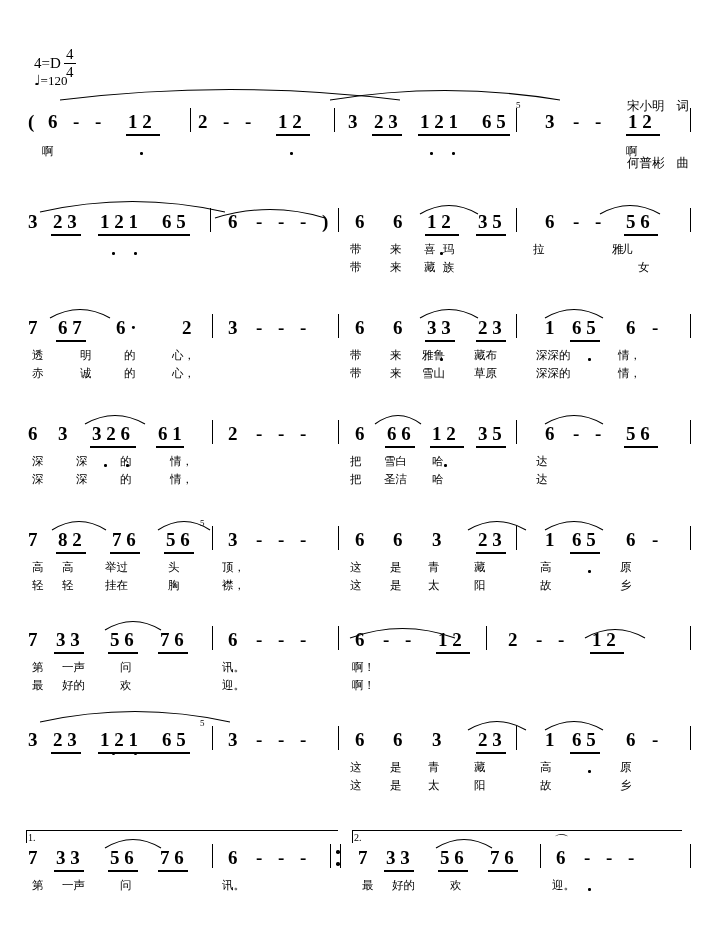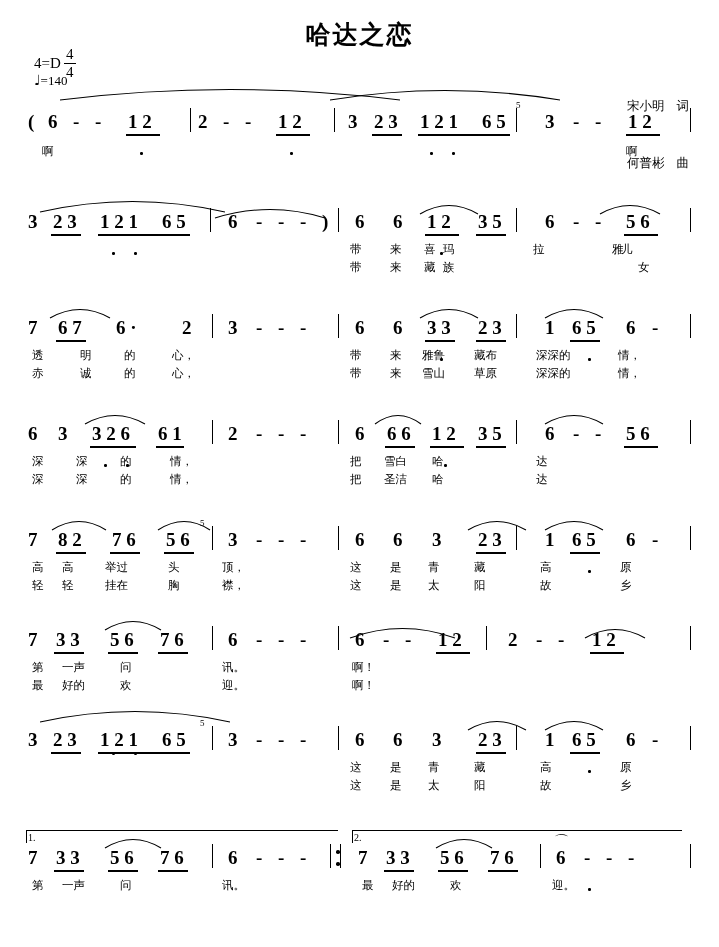--- a/index.html
+++ b/index.html
@@ -112,28 +112,27 @@
     letter-spacing:1px;
     color:#c9c9c9;
   }
   .fermata{position:absolute;font-family:"DejaVu Sans", sans-serif;font-size:15px;}
 </style>
 </head>
 <body>
 
 <div class="sheet">
 
-  <div class="title">哈达之恋</div>
 
   <div class="keysig">
     <span>4=D</span><span class="frac"><span class="num">4</span><span class="bar"></span><span class="den">4</span></span>
   </div>
 
   <div class="tempo">
-    <span class="note">♩</span><span>=140</span>
+    <span class="note">♩</span><span>=120</span>
   </div>
 
   <div class="credits">
     <div>宋小明   词</div>
     <div>何普彬   曲</div>
   </div>
 
   <div id="systems-host">
       <div class="system" style="top: 112px;">
         <div class="measure-num" style="left: 516px; top: -12px;">5</div>

